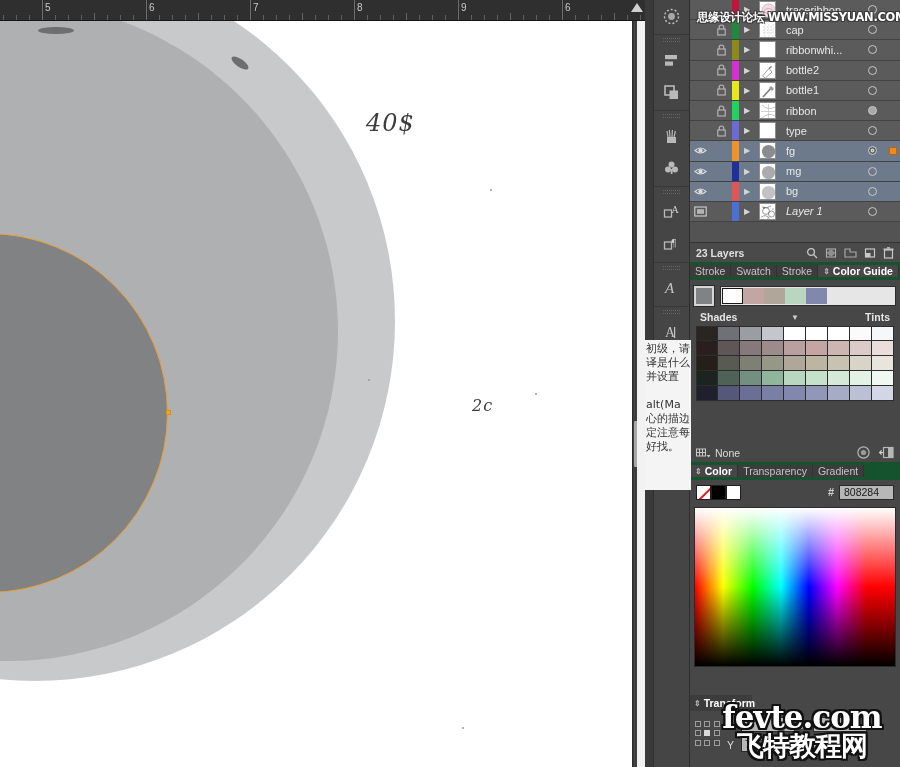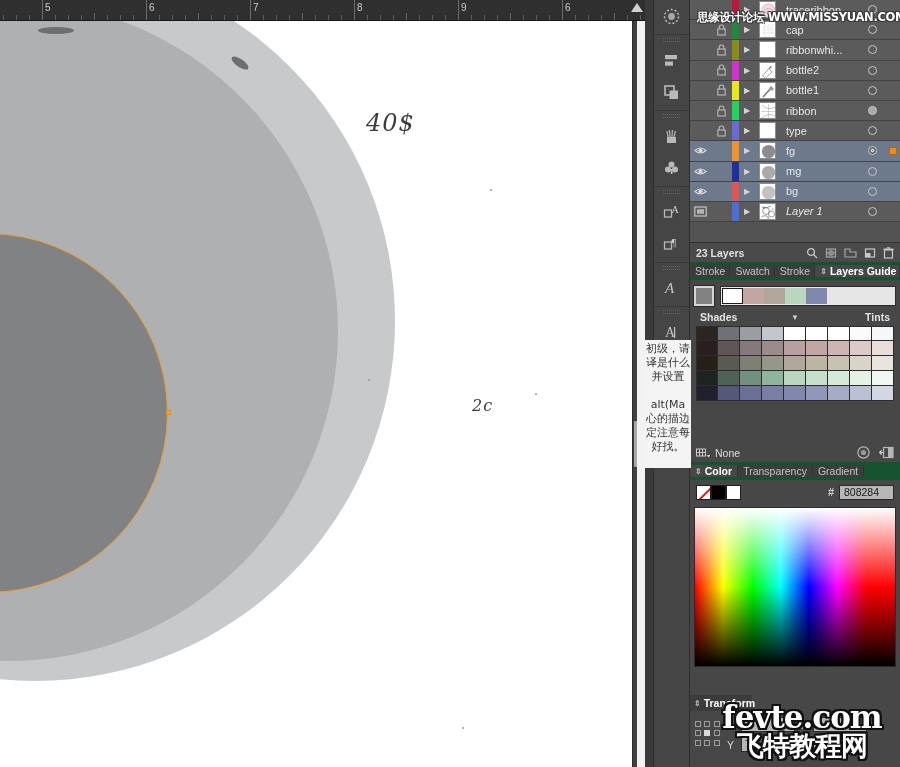--- a/index.html
+++ b/index.html
@@ -112,31 +112,30 @@
   }
 
   
   #bg-doc {
     position: absolute; left: 637px; top: 21px;
     width: 8px; height: 746px;
     background: #f2f2f2;
   }
   #bg-doc-text {
     position: absolute; left: 645px; top: 340px;
-    width: 46px; height: 128px;
+    width: 46px; height: 150px;
     background: #f4f4f4;
     color: #333;
     font-size: 11px;
     line-height: 14px;
     padding: 2px 1px;
     overflow: hidden;
     font-family: "DejaVu Sans", sans-serif;
     z-index: 3;
     white-space: pre;
-    text-align: center;
   }
 
   
   #icon-dock {
     position: absolute; left: 653px; top: 0;
     width: 37px; height: 767px;
     background: #454545;
     border-right: 1px solid #2e2e2e;
     border-left: 1px solid #2e2e2e;
   }
@@ -832,21 +831,21 @@
             <span>Stroke</span>
           </div>
           <div class="tab">
             <span>Swatch</span>
           </div>
           <div class="tab">
             <span>Stroke</span>
           </div>
           <div class="tab active">
             <span class="tab-grip">⇕</span>
-            <span>Layers Guide</span>
+            <span>Color Guide</span>
           </div>
         </div>
       <div id="cg-footer">
         <span style="display:flex;align-items:center;margin-right:5px;">
           <svg width="14" height="11" viewBox="0 0 14 11">
             <rect x="0.5" y="1" width="9" height="7" fill="none" stroke="#c8c8c8" stroke-width="1"></rect>
             <line x1="3.5" y1="1" x2="3.5" y2="8" stroke="#c8c8c8" stroke-width="1"></line>
             <line x1="6.5" y1="1" x2="6.5" y2="8" stroke="#c8c8c8" stroke-width="1"></line>
             <line x1="0.5" y1="4.5" x2="9.5" y2="4.5" stroke="#c8c8c8" stroke-width="1"></line>
             <path d="M10.5 7 l2 2.5 l2 -2.5" fill="#c8c8c8"></path>

